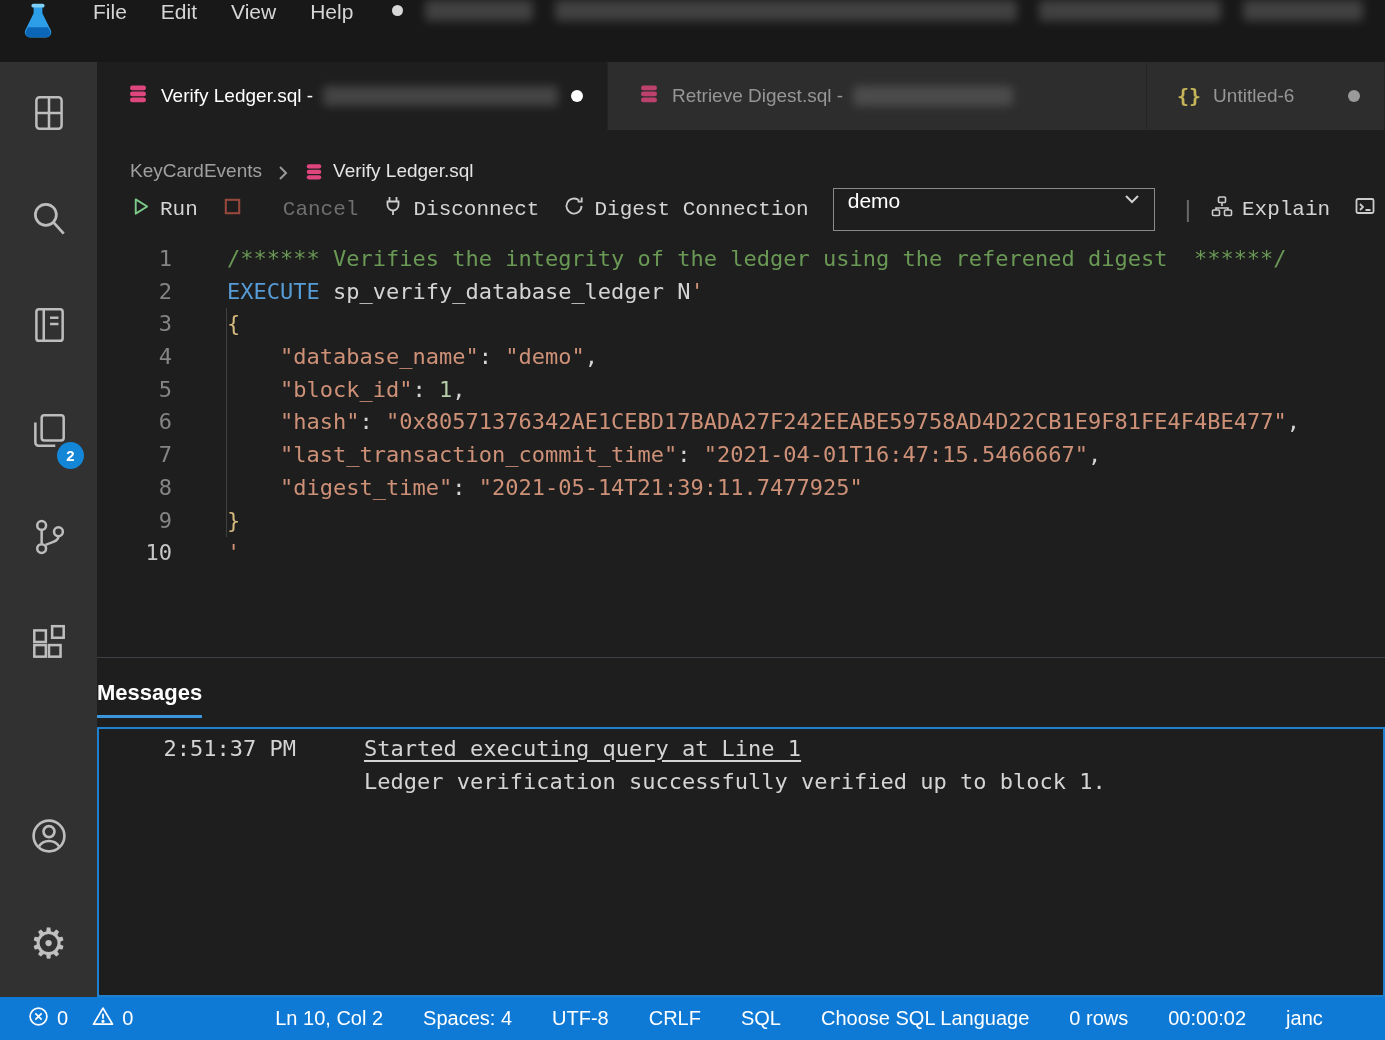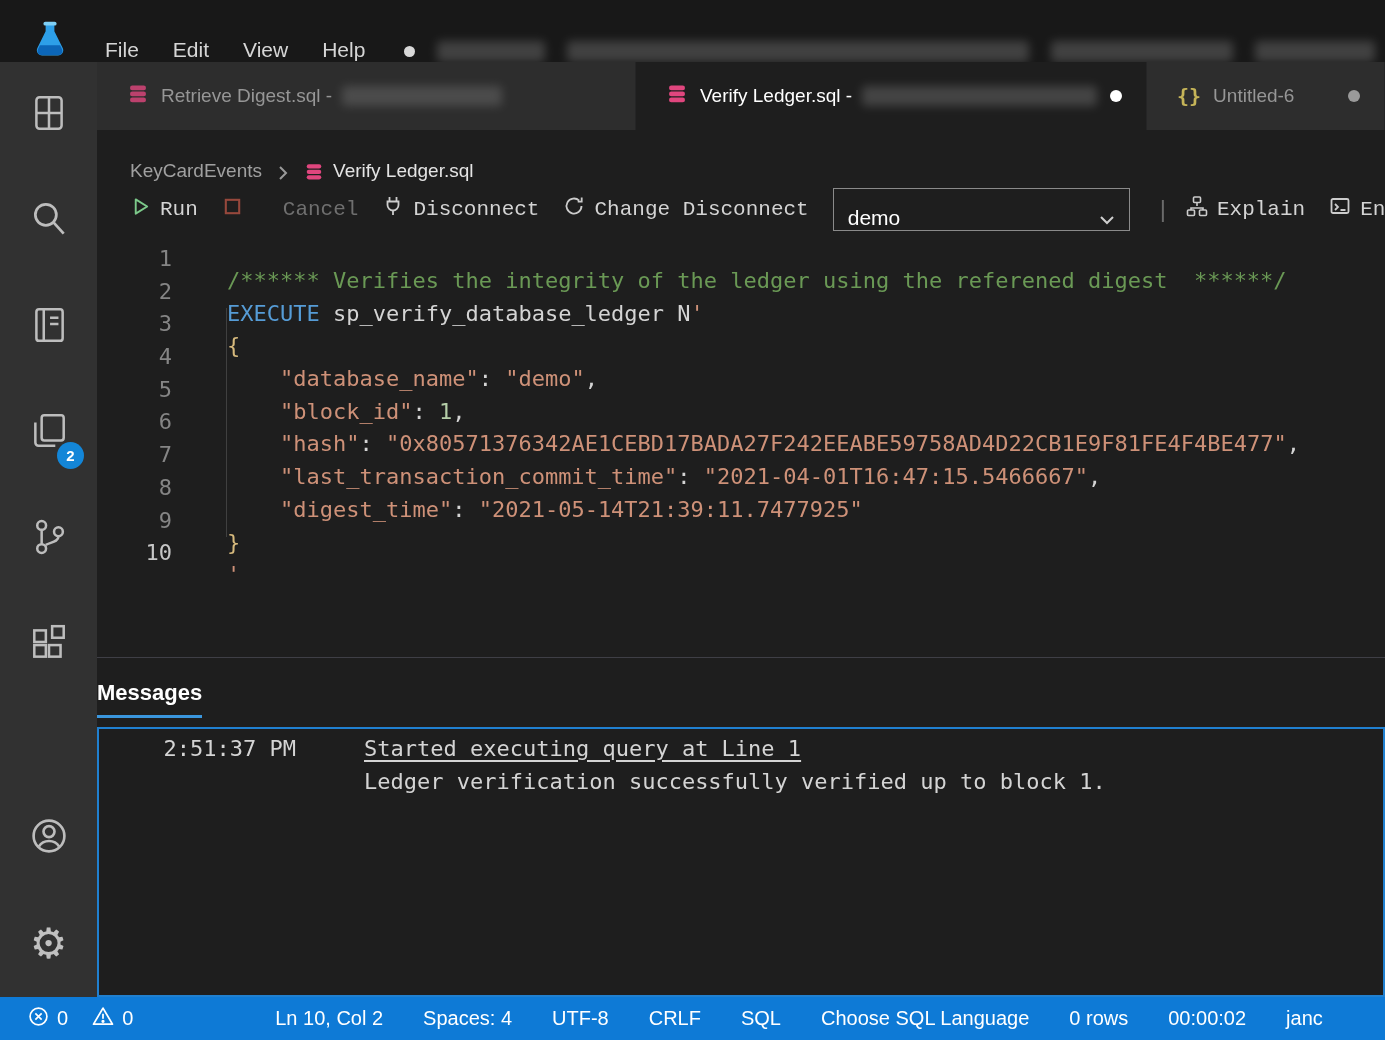--- a/index.html
+++ b/index.html
@@ -1,22 +1,22 @@
 <!DOCTYPE html>
 <html><head>
 <meta charset="utf-8">
 <style>
   * { margin:0; padding:0; box-sizing:border-box; }
   html,body { width:1385px; height:1040px; overflow:hidden; background:#1e1e1e;
               font-family:"Liberation Sans", sans-serif; }
   .app { width:1385px; height:1040px; display:flex; flex-direction:column; }
 
   
-  .titlebar { height:62px; background:#181818; display:flex; align-items:flex-end;
-              padding-left:28px; overflow:hidden; flex:none; }
+  .titlebar { height:62px; background:#181818; display:flex; align-items:flex-start;
+              padding-left:16px; overflow:hidden; flex:none; }
   .logo { width:44px; height:44px; display:flex; align-items:center; justify-content:center; margin-right:16px; }
   .menu-item { color:#d6d6d6; font-size:21px; padding:0 17px; cursor:default; }
   .title-redactions { display:flex; align-items:center; margin-left:22px; gap:22px; }
   .title-dot { width:11px; height:11px; border-radius:50%; background:#d8d8d8; flex:none; }
   .redact { height:21px; background:#6a6a6a; opacity:.5; filter:blur(5px); border-radius:4px; flex:none; }
 
   
   .body { flex:1; display:flex; min-height:0; }
   .activitybar { width:97px; background:#313131; display:flex; flex-direction:column; align-items:center; flex:none; }
   .act-item { height:106px; width:100%; display:flex; align-items:center; justify-content:center; position:relative; cursor:pointer; }
@@ -50,34 +50,34 @@
                 background:#1e1e1e; font-size:19px; color:#a0a0a0; flex:none; }
   .breadcrumb .current { color:#e4e4e4; }
   .crumb-chevron { margin:0 12px; display:flex; }
   .breadcrumb .db-icon { margin-right:9px; display:flex; }
 
   
   .toolbar { height:54px; display:flex; align-items:center; padding-left:33px;
              background:#1e1e1e; font-size:21px; color:#d4d4d4; flex:none; white-space:nowrap; overflow:hidden; }
   .tbtn { display:flex; align-items:center; gap:9px; margin-right:24px; cursor:pointer;font-family:Liberation Mono, monospace; }
   .tbtn.disabled { color:#6f6f6f; cursor:default;gap:40px; }
-  .dropdown { width:297px; height:43px; border:1px solid #8a8a8a; background:#1e1e1e;
-              display:flex; align-items:flex-end; padding:0 12px 0 14px; margin-right:30px;
+  .dropdown { width:322px; height:43px; border:1px solid #8a8a8a; background:#1e1e1e;
+              display:flex; align-items:flex-start; padding:0 12px 0 14px; margin-right:30px;
               color:#ffffff; cursor:pointer; flex:none; }
   .dropdown .chev { margin-left:auto; display:flex; }
   .tool-sep { color:#6a6a6a; font-size:24px; margin-right:20px; font-weight:200; }
 
   
   .editor { flex:1; min-height:0; position:relative; background:#1e1e1e; overflow:hidden;
             font-family:"DejaVu Sans Mono", monospace; font-size:22px; line-height:32.7px; padding-top:7px; }
   .indent-guide { position:absolute; left:129px; top:72px; width:1px; height:229px; background:#404040; }
   .code-line { display:flex; height:32.7px; white-space:pre; }
   .ln { width:75px; text-align:right; color:#858585; flex:none; }
   .ln.current { color:#c6c6c6; }
-  .code-text { margin-left:55px;margin-top:22px; }
+  .code-text { margin-left:55px; }
   .tok-comment { color:#6a9955; }
   .tok-keyword { color:#569cd6; }
   .tok-default { color:#d4d4d4; }
   .tok-string  { color:#ce9178; }
   .tok-number  { color:#b5cea8; }
   .tok-brace   { color:#d7ba7d; }
 
   
   .panel { flex:none; border-top:1px solid #3f3f46; background:#1e1e1e; }
   .panel-header { height:69px; display:flex; align-items:flex-end; }
@@ -190,47 +190,47 @@
         </span>
       </div>
       <div class="act-item">
         <span class="gear-glyph">⚙</span>
       </div>
     </div>
 
     <div class="main">
 
       <div class="tabbar">
+        <div class="tab active tab-verify">
+          <span class="db-icon">
+            <svg width="22" height="22" viewBox="0 0 22 22">
+                <g fill="#e0467e">
+              <rect x="3" y="2.6" width="16" height="4.6" rx="2.3"></rect>
+              <rect x="3" y="8.6" width="16" height="4.6" rx="2.3"></rect>
+              <rect x="3" y="14.6" width="16" height="4.6" rx="2.3"></rect>
+            </g>
+              </svg>
+          </span>
+          <span>Verify Ledger.sql -</span>
+          <div class="redact" style="width:235px"></div>
+          <div class="tab-dot"></div>
+        </div>
         <div class="tab inactive tab-digest">
           <span class="db-icon" style="opacity:.8">
             <svg width="22" height="22" viewBox="0 0 22 22">
                 <g fill="#e0467e">
               <rect x="3" y="2.6" width="16" height="4.6" rx="2.3"></rect>
               <rect x="3" y="8.6" width="16" height="4.6" rx="2.3"></rect>
               <rect x="3" y="14.6" width="16" height="4.6" rx="2.3"></rect>
             </g>
               </svg>
           </span>
           <span>Retrieve Digest.sql -</span>
           <div class="redact" style="width:160px"></div>
         </div>
-        <div class="tab active tab-verify">
-          <span class="db-icon">
-            <svg width="22" height="22" viewBox="0 0 22 22">
-                <g fill="#e0467e">
-              <rect x="3" y="2.6" width="16" height="4.6" rx="2.3"></rect>
-              <rect x="3" y="8.6" width="16" height="4.6" rx="2.3"></rect>
-              <rect x="3" y="14.6" width="16" height="4.6" rx="2.3"></rect>
-            </g>
-              </svg>
-          </span>
-          <span>Verify Ledger.sql -</span>
-          <div class="redact" style="width:235px"></div>
-          <div class="tab-dot"></div>
-        </div>
         <div class="tab inactive tab-untitled">
           <span class="braces-icon">{}</span>
           <span>Untitled-6</span>
           <div class="tab-dot dim"></div>
         </div>
       </div>
 
       <div class="breadcrumb">
         <span>KeyCardEvents</span>
         <span class="crumb-chevron">
@@ -277,21 +277,21 @@
           </span>
           <span>Disconnect</span>
         </div>
         <div class="tbtn">
           <span>
             <svg width="22" height="22" viewBox="0 0 22 22" fill="none" stroke="#cccccc" stroke-width="1.8">
               <path d="M18.5 11a7.5 7.5 0 1 1-2.3-5.4"></path>
               <path d="M18.7 2.6v4h-4"></path>
             </svg>
           </span>
-          <span>Change Disconnect</span>
+          <span>Digest Connection</span>
         </div>
         <div class="dropdown">
           <span>demo</span>
           <span class="chev">
             <svg width="20" height="20" viewBox="0 0 20 20" fill="none" stroke="#cfcfcf" stroke-width="2">
                 <path d="M4 7l6 6 6-6"></path>
               </svg>
           </span>
         </div>
         <span class="tool-sep">|</span>

